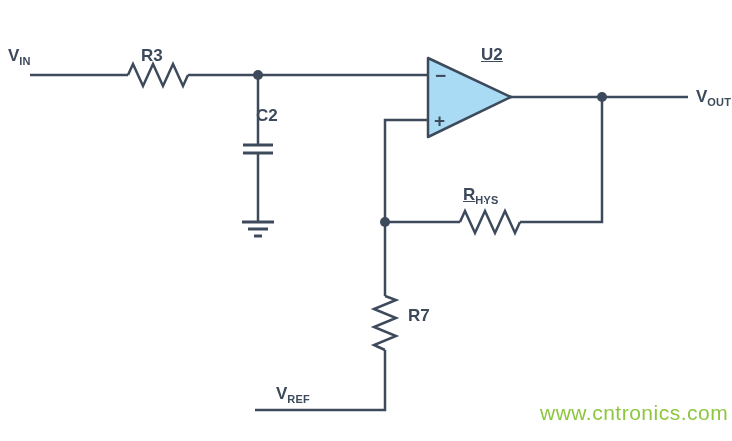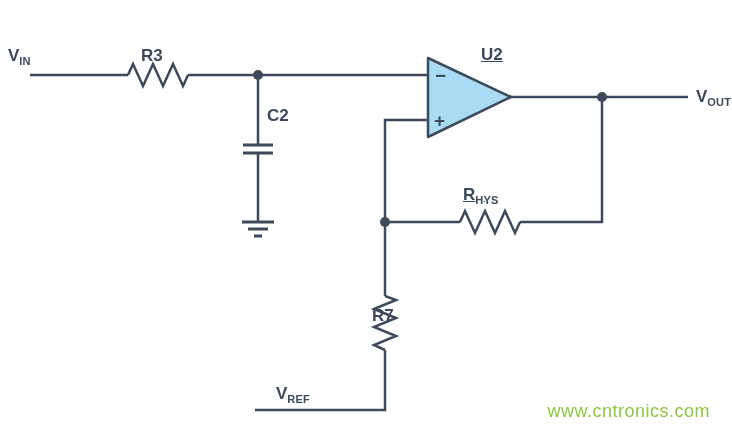--- a/index.html
+++ b/index.html
@@ -29,21 +29,21 @@
   .sign {
     position:absolute;
     color:var(--text,#3d4a5c);
     font-weight:bold;
     font-size:19px;
     line-height:1;
   }
   .watermark {
     position:absolute;
     color:var(--watermark,#8dc63f);
-    font-size:18px;
+    font-size:21px;
     letter-spacing:0.5px;
     white-space:nowrap;
   }
 </style>
 </head>
 <body>
 
 <div class="canvas">
 
   <svg width="732" height="441" viewBox="0 0 732 441">
@@ -69,30 +69,30 @@
 
     <circle class="dot" cx="258" cy="75" r="5"></circle>
     <circle class="dot" cx="602" cy="97" r="5"></circle>
     <circle class="dot" cx="385" cy="222" r="5"></circle>
   </svg>
 
   <div class="lbl" style="left:8px; top:46px;"><span>V</span><span class="sub">IN</span></div>
 
   <div class="lbl" style="left:141px; top:46px;text-align:right;">R3</div>
 
-  <div class="lbl" style="left:267px; top:106px;">C2</div>
+  <div class="lbl" style="left:256px; top:106px;">C2</div>
 
   <div class="lbl" style="left:481px; top:45px;text-decoration:underline;">U2</div>
 
   <div class="sign" style="left:435px; top:66px;">−</div>
   <div class="sign" style="left:434px; top:111px;">+</div>
 
   <div class="lbl" style="left:696px; top:87px;"><span>V</span><span class="sub">OUT</span></div>
 
   <div class="lbl" style="left:463px; top:185px;text-decoration:underline;"><span>R</span><span class="sub">HYS</span></div>
 
-  <div class="lbl" style="left:372px; top:306px;">R7</div>
+  <div class="lbl" style="left:408px; top:306px;">R7</div>
 
   <div class="lbl" style="left:276px; top:384px;"><span>V</span><span class="sub">REF</span></div>
 
   <div class="watermark" style="left:540px; top:401px; width:170px; text-align:right;">www.cntronics.com</div>
 
 </div>
 
 </body></html>

